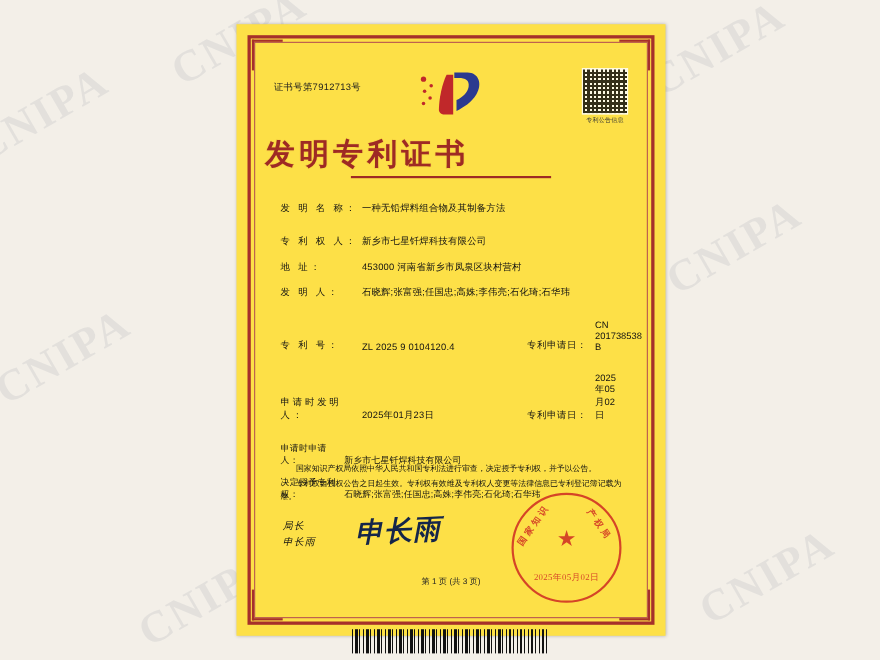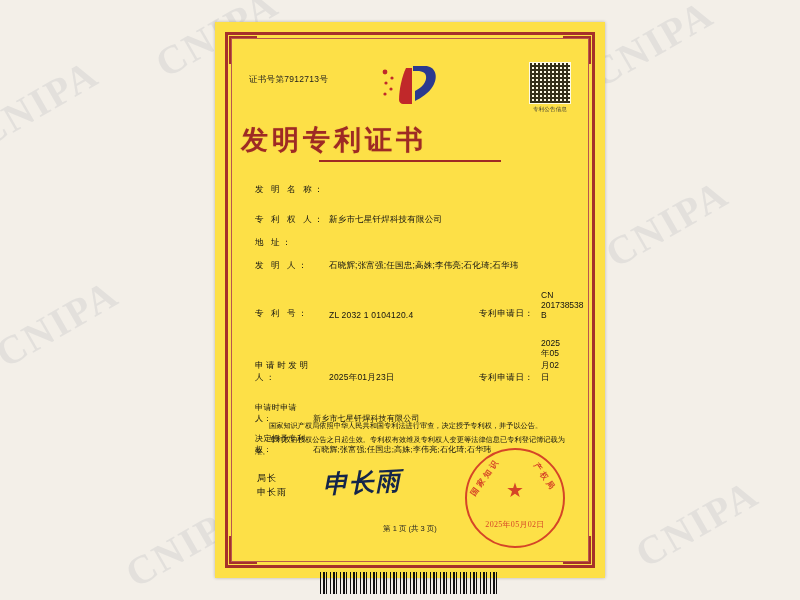--- a/index.html
+++ b/index.html
@@ -193,20 +193,21 @@
 
   
   .sig-label {
     position: absolute;
     left: 16px;
     top: 424px;
     font-size: 9px;
     line-height: 1.5;
     color: #111;
     letter-spacing: 1px;
+    font-style: italic;
   }
   .sig-script {
     position: absolute;
     left: 82px;
     top: 418px;
     font-family: "Liberation Serif", serif;
     font-style: italic;
     font-weight: bold;
     font-size: 25px;
     color: #14254a;
@@ -330,43 +331,45 @@
         <div class="qr-label">专利公告信息</div>
       </div>
 
       <div class="title">发明专利证书</div>
       <div class="title-underline"></div>
 
       <div class="fields">
 
         <div class="row">
           <span class="lbl">发 明 名 称：</span>
+          <span class="val">一种无铅焊料组合物及其制备方法</span>
         </div>
 
         <div class="gap"></div>
 
         <div class="row">
           <span class="lbl">专 利 权 人：</span>
           <span class="val">新乡市七星钎焊科技有限公司</span>
         </div>
 
         <div class="row">
           <span class="lbl">地        址：</span>
+          <span class="val">453000 河南省新乡市凤泉区块村营村</span>
         </div>
 
         <div class="row">
           <span class="lbl">发  明  人：</span>
           <span class="val">石晓辉;张富强;任国忠;高姝;李伟亮;石化琦;石华玮</span>
         </div>
 
         <div class="gap"></div>
 
         <div class="row two">
           <span class="lbl">专 利 号：</span>
-          <span class="val">ZL 2032 1 0104120.4</span>
+          <span class="val">ZL 2025 9 0104120.4</span>
           <span class="lbl2">专利申请日：</span>
           <span class="val2">CN 201738538 B</span>
         </div>
 
         <div class="gap"></div>
 
         <div class="row two">
           <span class="lbl">申请时发明人：</span>
           <span class="val">2025年01月23日</span>
           <span class="lbl2">专利申请日：</span>

